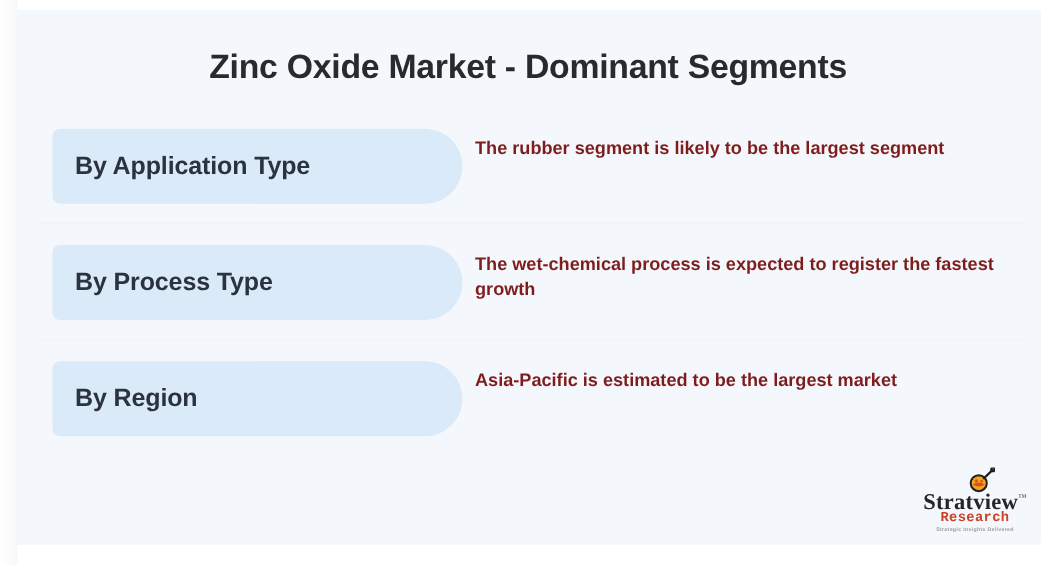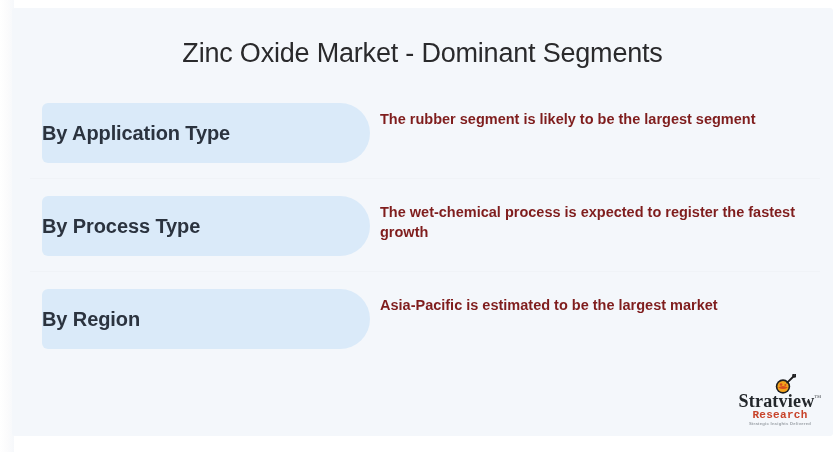--- a/index.html
+++ b/index.html
@@ -41,21 +41,21 @@
     border-radius: 3px;
   }
 
   #page-title {
     position: absolute;
     left: 0;
     top: 30px;
     width: 821px;
     text-align: center;
     font-size: 27px;
-    font-weight: normal;
+    font-weight: bold;
     color: #2a2a2c;
     letter-spacing: -0.2px;
   }
 
   .row {
     position: absolute;
     left: 0;
     width: 821px;
     height: 60px;
   }
@@ -68,21 +68,21 @@
     left: 30px;
     top: 0;
     width: 328px;
     height: 60px;
     background: #daeaf9;
     border-radius: 6px 30px 30px 6px;
     display: flex;
     align-items: center;
   }
   .pill-label {
-    padding-left: 0;
+    padding-left: 18px;
     font-size: 20px;
     font-weight: bold;
     color: #2b333f;
     letter-spacing: -0.1px;
   }
 
   .desc {
     position: absolute;
     left: 368px;
     top: 6px;

